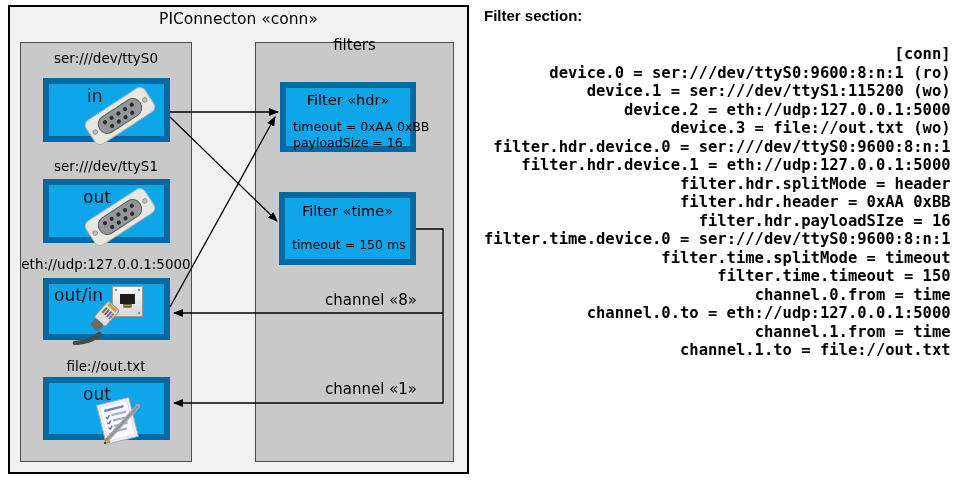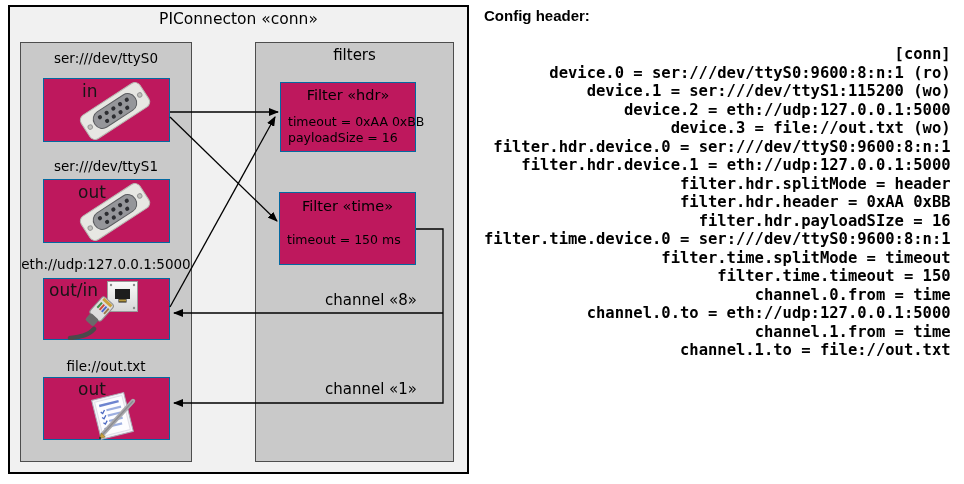--- a/index.html
+++ b/index.html
@@ -20,27 +20,27 @@
   .outer-title {
     left:8px; top:10px; width:461px; text-align:center;
     font-size:15.5px; color:#000; z-index:3;
   }
   .group-box {
     background:#c9c9c9; border:1px solid #4d4d4d; box-sizing:border-box; z-index:2;
   }
   .devices-box { left:20px; top:42px; width:172px; height:420px; }
   .filters-box { left:255px; top:42px; width:199px; height:420px; }
   .filters-title {
-    left:255px; top:46px; width:199px; text-align:center; font-size:15px; z-index:3;
+    left:255px; top:36px; width:199px; text-align:center; font-size:15px; z-index:3;
   }
   .dev-label {
     left:20px; width:172px; text-align:center; font-size:13.5px; z-index:3; white-space:nowrap;
   }
   .white-box {
-    background:#be185d; border:1px solid #0369a1; box-sizing:border-box; z-index:4;
+    background:#0ea5e9; border:6px solid #0369a1; box-sizing:border-box; z-index:4;
   }
   .dev-box { left:43px; width:127px; }
   .dir-label { font-size:17px; color:#151515; z-index:5; }
   .filter-title { width:100%; text-align:center; font-size:14.5px; top:4px; left:0; }
   .filter-attr { left:7px; font-size:12.5px; white-space:nowrap; }
   .chan-label {
     left:280px; width:137px; text-align:right; font-size:15px; z-index:6; white-space:nowrap;
   }
   .wires { left:0; top:0; z-index:10; pointer-events:none; }
 
@@ -189,17 +189,17 @@
         <path d="M170,112 H278" marker-end="url(#arrow)"></path>
         <path d="M170,117 L277,221" marker-end="url(#arrow)"></path>
         <path d="M170,307 L275,117" marker-end="url(#arrow)"></path>
         <path d="M416,229 H443 V403 H174" marker-end="url(#arrow)"></path>
         <path d="M443,313 H174" marker-end="url(#arrow)"></path>
       </g>
     </svg>
   </div>
 
   <div class="config">
-    <div class="abs config-heading">Config header:</div>
+    <div class="abs config-heading">Filter section:</div>
     <div class="abs config-lines"><div>[conn]</div><div>device.0 = ser:///dev/ttyS0:9600:8:n:1 (ro)</div><div>device.1 = ser:///dev/ttyS1:115200 (wo)</div><div>device.2 = eth://udp:127.0.0.1:5000</div><div>device.3 = file://out.txt (wo)</div><div>filter.hdr.device.0 = ser:///dev/ttyS0:9600:8:n:1</div><div>filter.hdr.device.1 = eth://udp:127.0.0.1:5000</div><div>filter.hdr.splitMode = header</div><div>filter.hdr.header = 0xAA 0xBB</div><div>filter.hdr.payloadSIze = 16</div><div>filter.time.device.0 = ser:///dev/ttyS0:9600:8:n:1</div><div>filter.time.splitMode = timeout</div><div>filter.time.timeout = 150</div><div>channel.0.from = time</div><div>channel.0.to = eth://udp:127.0.0.1:5000</div><div>channel.1.from = time</div><div>channel.1.to = file://out.txt</div></div>
   </div>
 
 </div>
 
 </body></html>

